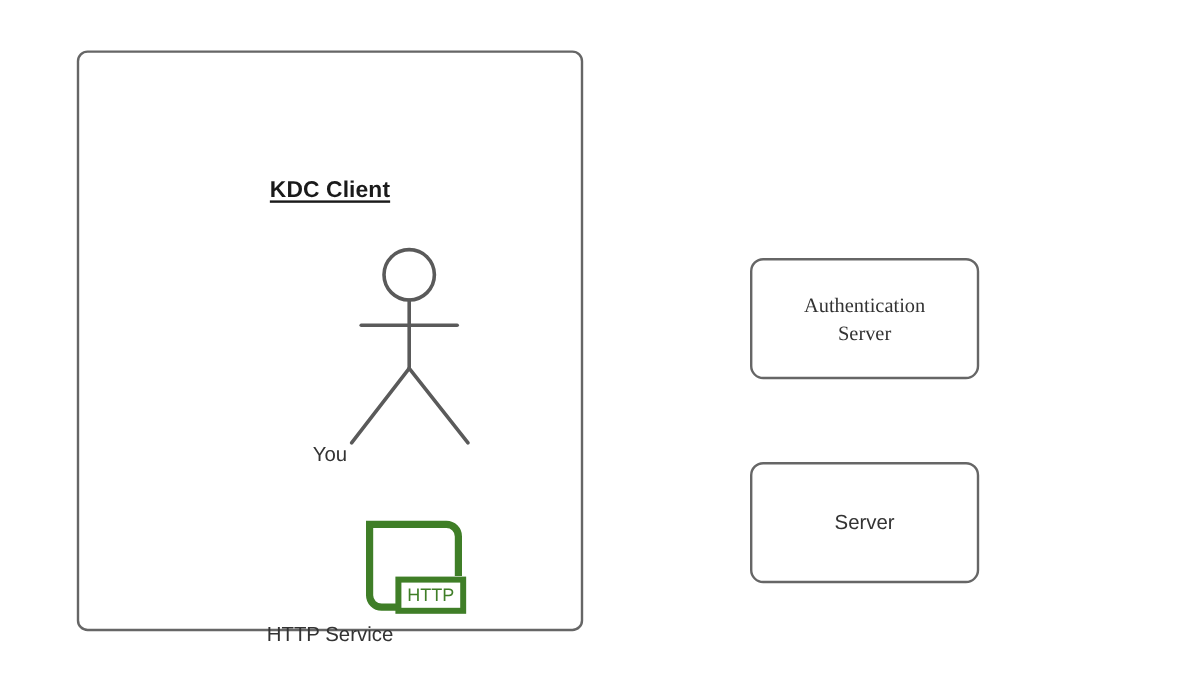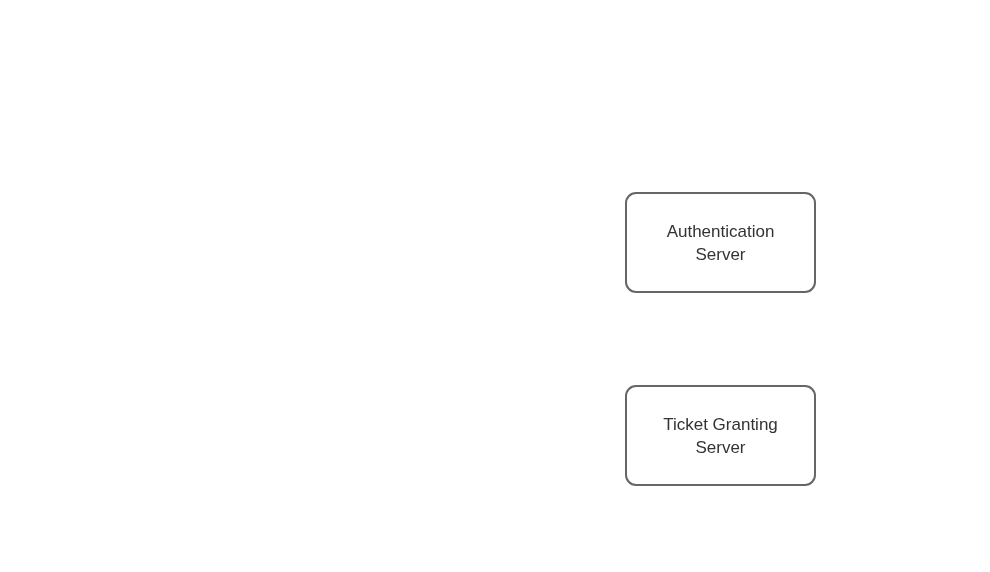--- a/index.html
+++ b/index.html
@@ -114,37 +114,78 @@
     border-radius: 11px;
     display: flex;
     align-items: center;
     justify-content: center;
     text-align: center;
     font-size: 17px;
     line-height: 23px;
     color: #333333;
     padding: 0 10px;
   }
-  #box-auth-server { top: 192px; }
+  #box-auth-server { top: 215px; font-family: Liberation Serif, serif; }
   #box-tgs         { top: 385px; }
 </style>
 </head>
 <body>
 
 <div id="canvas">
 
+  <div class="panel" id="panel-client">
+
+    <div class="panel-title" id="title-client">
+      <span>KDC Client</span>
+    </div>
+
+    <svg id="stick-figure" viewBox="0 0 130 180">
+      <g fill="none" stroke="#5a5a5a" stroke-width="3" stroke-linecap="round">
+
+        <circle cx="65" cy="30" r="21"></circle>
+
+        <line x1="65" y1="51" x2="65" y2="108"></line>
+
+        <line x1="25" y1="72" x2="105" y2="72"></line>
+
+        <line x1="65" y1="108" x2="17" y2="170"></line>
+        <line x1="65" y1="108" x2="114" y2="170"></line>
+      </g>
+    </svg>
+
+    <div class="caption" id="caption-you">You</div>
+
+    <svg id="http-icon" viewBox="0 0 92 90">
+
+      <path d="M 11 12
+               L 75 12
+               A 10 10 0 0 1 85 22
+               L 85 58
+               L 36 58
+               L 36 81
+               L 21 81
+               A 10 10 0 0 1 11 71
+               Z" fill="none" stroke="#3f7e27" stroke-width="6"></path>
+
+      <rect x="33" y="55" width="58" height="32" fill="#ffffff"></rect>
+
+      <rect x="35" y="58" width="54" height="26" fill="#ffffff" stroke="#3f7e27" stroke-width="5"></rect>
+      <text class="http-icon-text" x="62" y="76" text-anchor="middle" fill="#3f7e27">HTTP</text>
+    </svg>
+
+    <div class="caption" id="caption-http">HTTP Service</div>
+  </div>
 
 
   <div class="server-box" id="box-auth-server">
     <div>
       <div>Authentication</div>
       <div>Server</div>
     </div>
   </div>
 
   <div class="server-box" id="box-tgs">
     <div>
-      <div>Ticket Granting</div>
       <div>Server</div>
     </div>
   </div>
 
 </div>
 
 </body></html>

